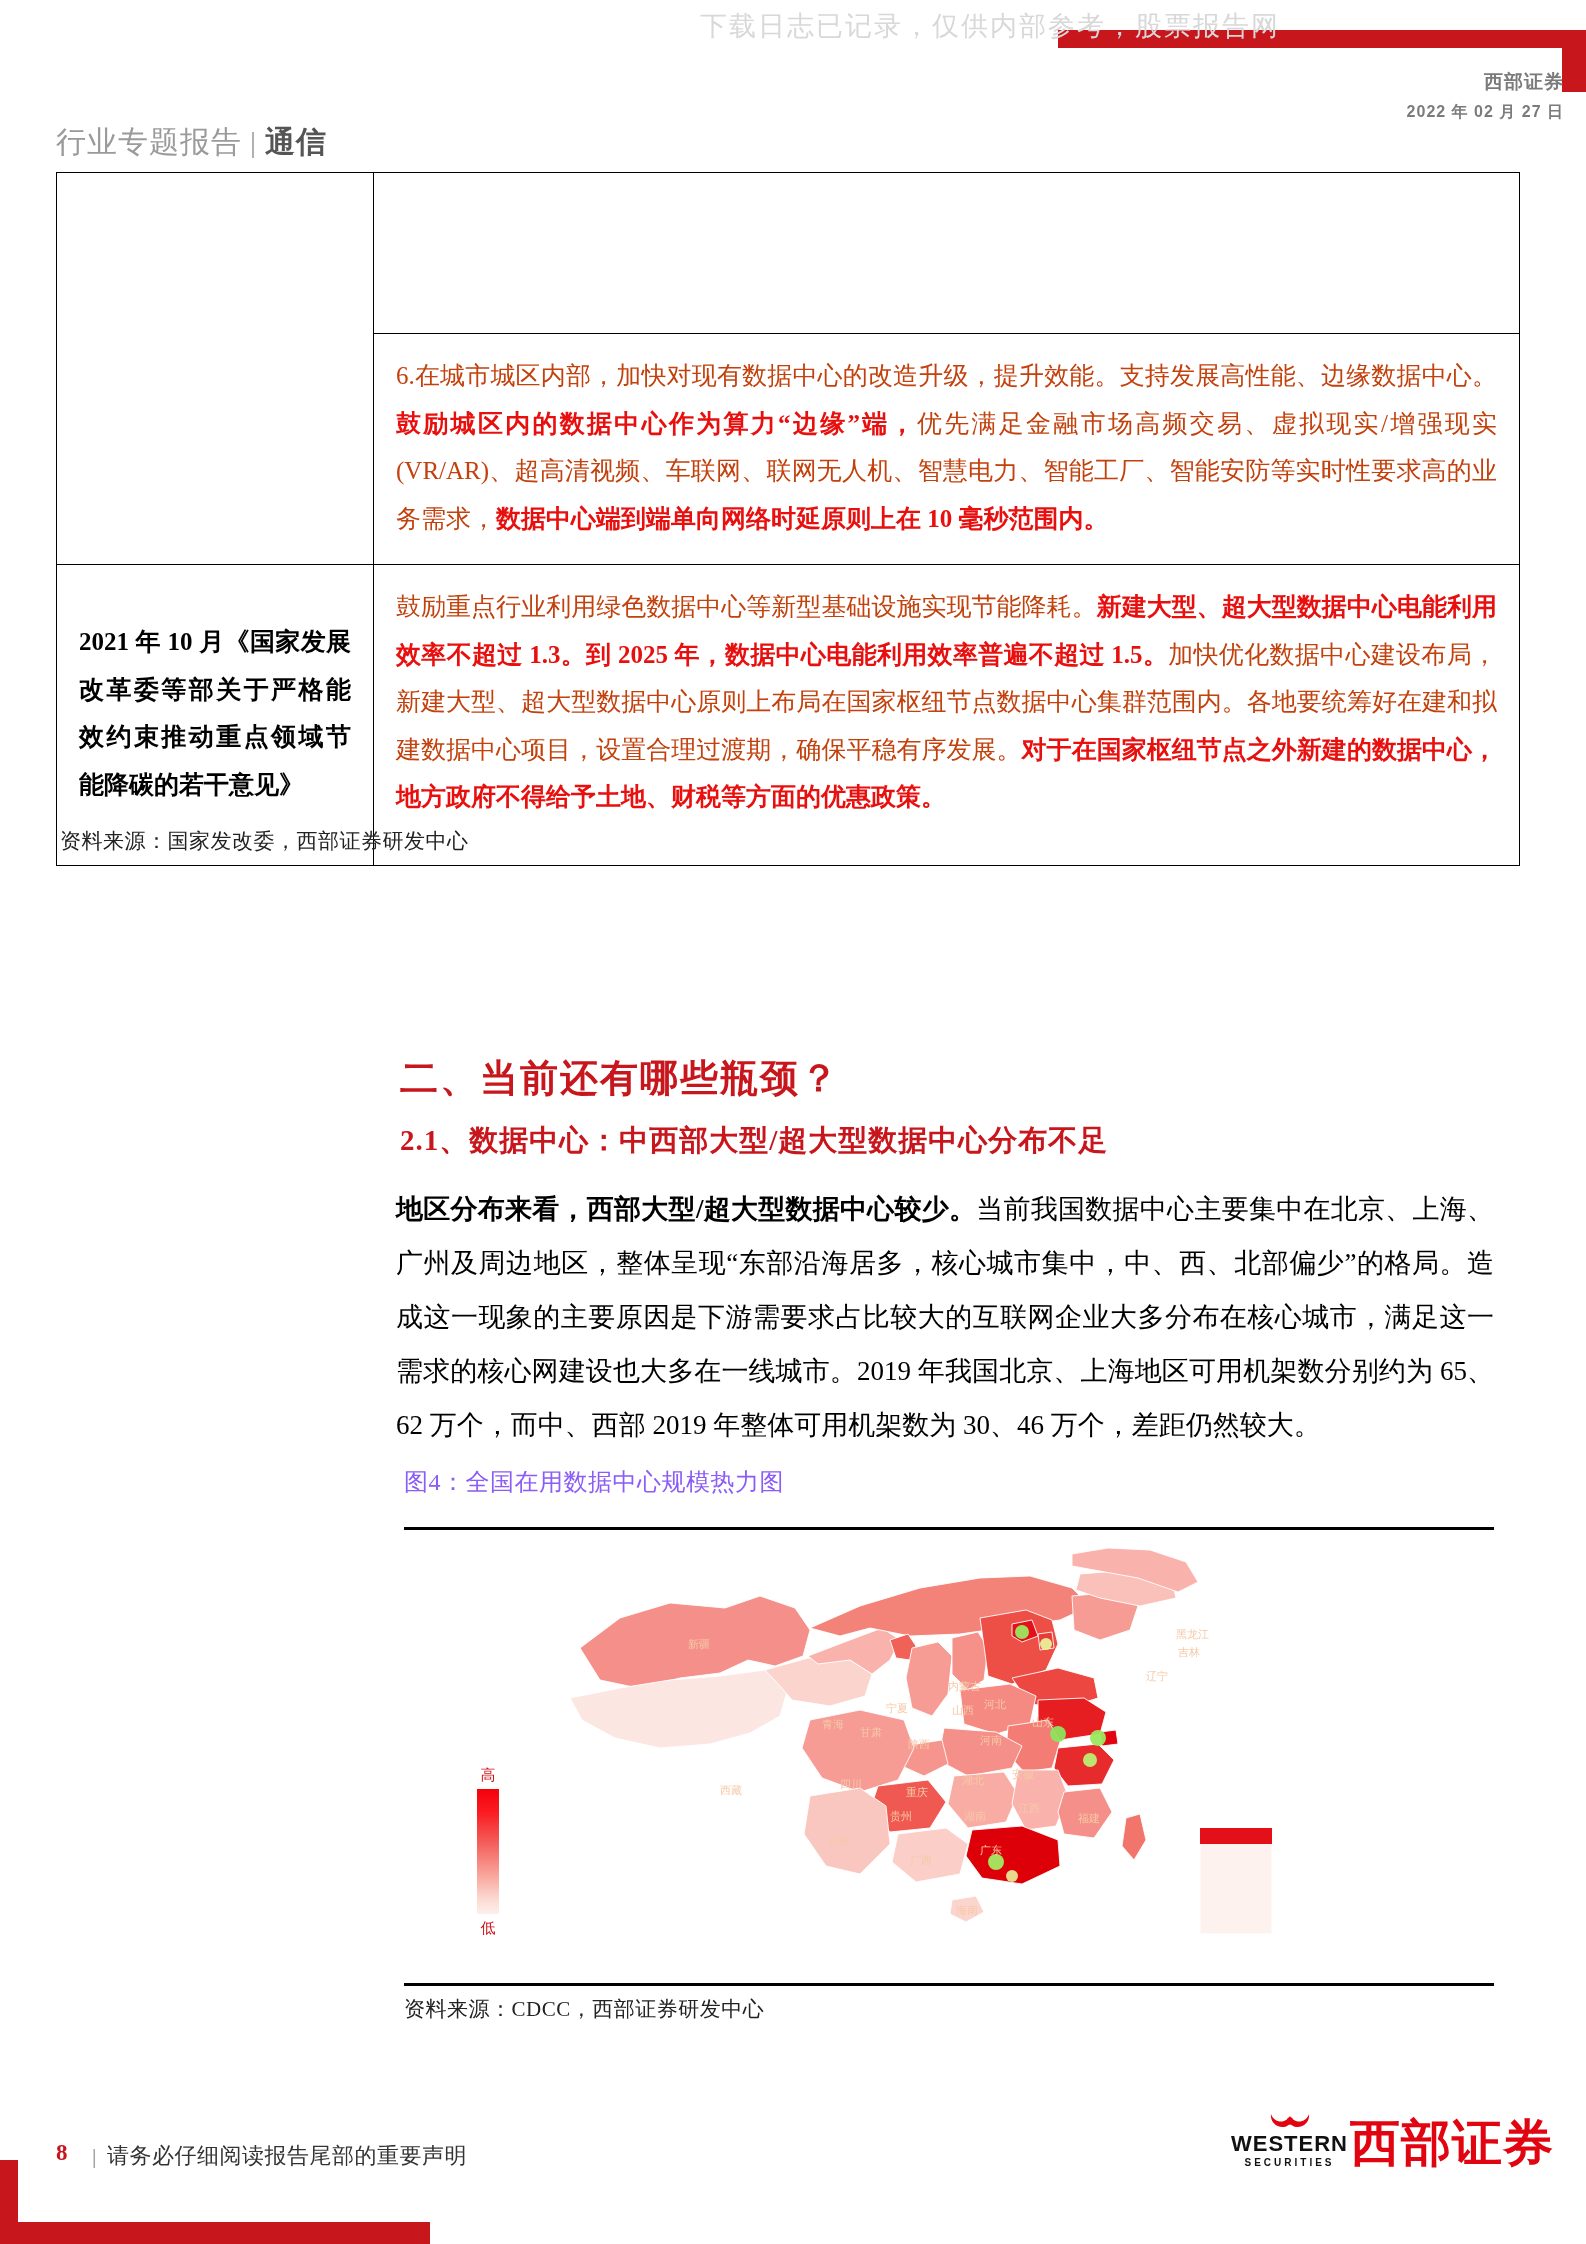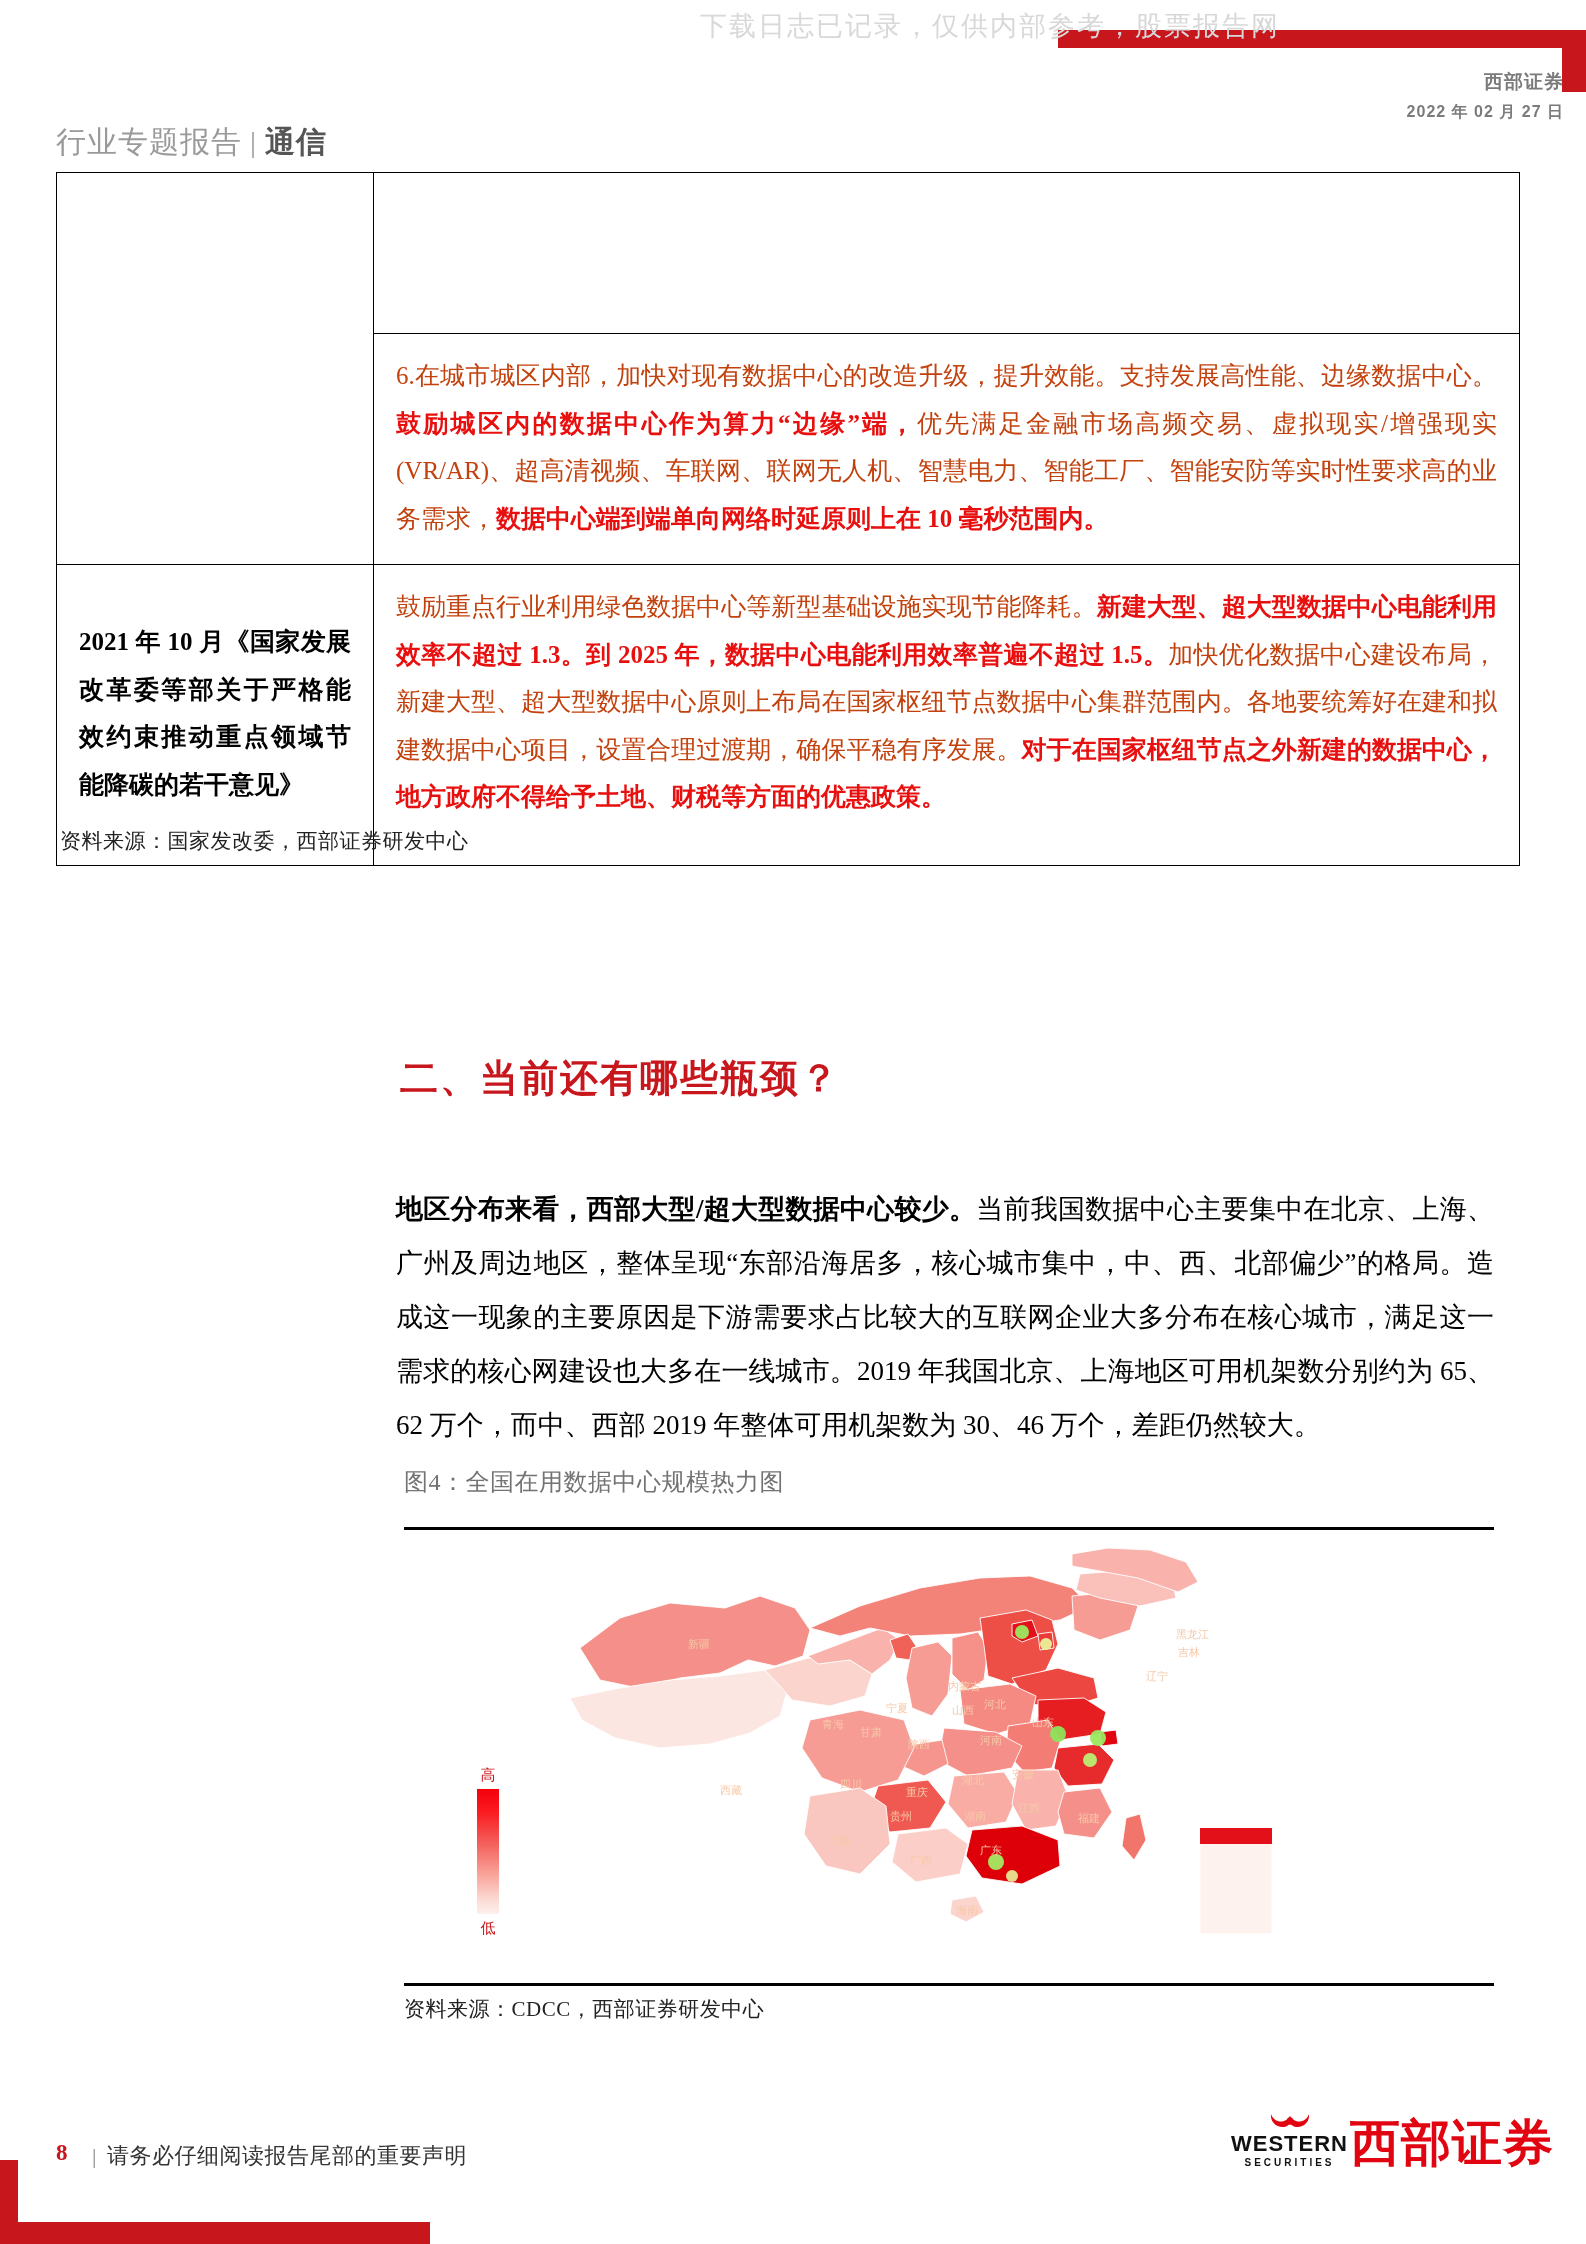--- a/index.html
+++ b/index.html
@@ -160,21 +160,21 @@
   }
   .body-par b { font-weight: bold; }
 
   
   .fig-cap {
     position: absolute;
     left: 404px;
     top: 1466px;
     font-size: 24px;
     font-family: "Liberation Serif", serif;
-    color: #737373;
+    color: #8b5cf6;
     letter-spacing: 0.5px;
   }
   .fig-rule-top {
     position: absolute;
     left: 404px;
     top: 1527px;
     width: 1090px;
     height: 3px;
     background: #000;
   }
@@ -352,20 +352,21 @@
       <td class="col-right">
         <div class="cell-txt"><span class="blk">鼓励重点行业利用绿色数据中心等新型基础设施实现节能降耗。</span><span class="red">新建大型、超大型数据中心电能利用效率不超过 1.3。到 2025 年，数据中心电能利用效率普遍不超过 1.5。</span><span class="blk">加快优化数据中心建设布局，新建大型、超大型数据中心原则上布局在国家枢纽节点数据中心集群范围内。各地要统筹好在建和拟建数据中心项目，设置合理过渡期，确保平稳有序发展。</span><span class="red">对于在国家枢纽节点之外新建的数据中心，地方政府不得给予土地、财税等方面的优惠政策。</span></div>
       </td>
     </tr>
   </tbody>
     </table>
 
   <div class="src" id="src-table">资料来源：国家发改委，西部证券研发中心</div>
 
   <div class="h2">二、当前还有哪些瓶颈？</div>
+  <div class="h3">2.1、数据中心：中西部大型/超大型数据中心分布不足</div>
 
   <div class="body-par"><b>地区分布来看，西部大型/超大型数据中心较少。</b><span>当前我国数据中心主要集中在北京、上海、广州及周边地区，整体呈现“东部沿海居多，核心城市集中，中、西、北部偏少”的格局。造成这一现象的主要原因是下游需要求占比较大的互联网企业大多分布在核心城市，满足这一需求的核心网建设也大多在一线城市。2019 年我国北京、上海地区可用机架数分别约为 65、62 万个，而中、西部 2019 年整体可用机架数为 30、46 万个，差距仍然较大。</span></div>
 
   <div class="fig-cap">图4：全国在用数据中心规模热力图</div>
   <div class="fig-rule-top"></div>
   <div class="fig-area"></div>
   <div class="fig-rule-bottom"></div>
 
   <div class="legend">
     <div class="lbl">高</div>

